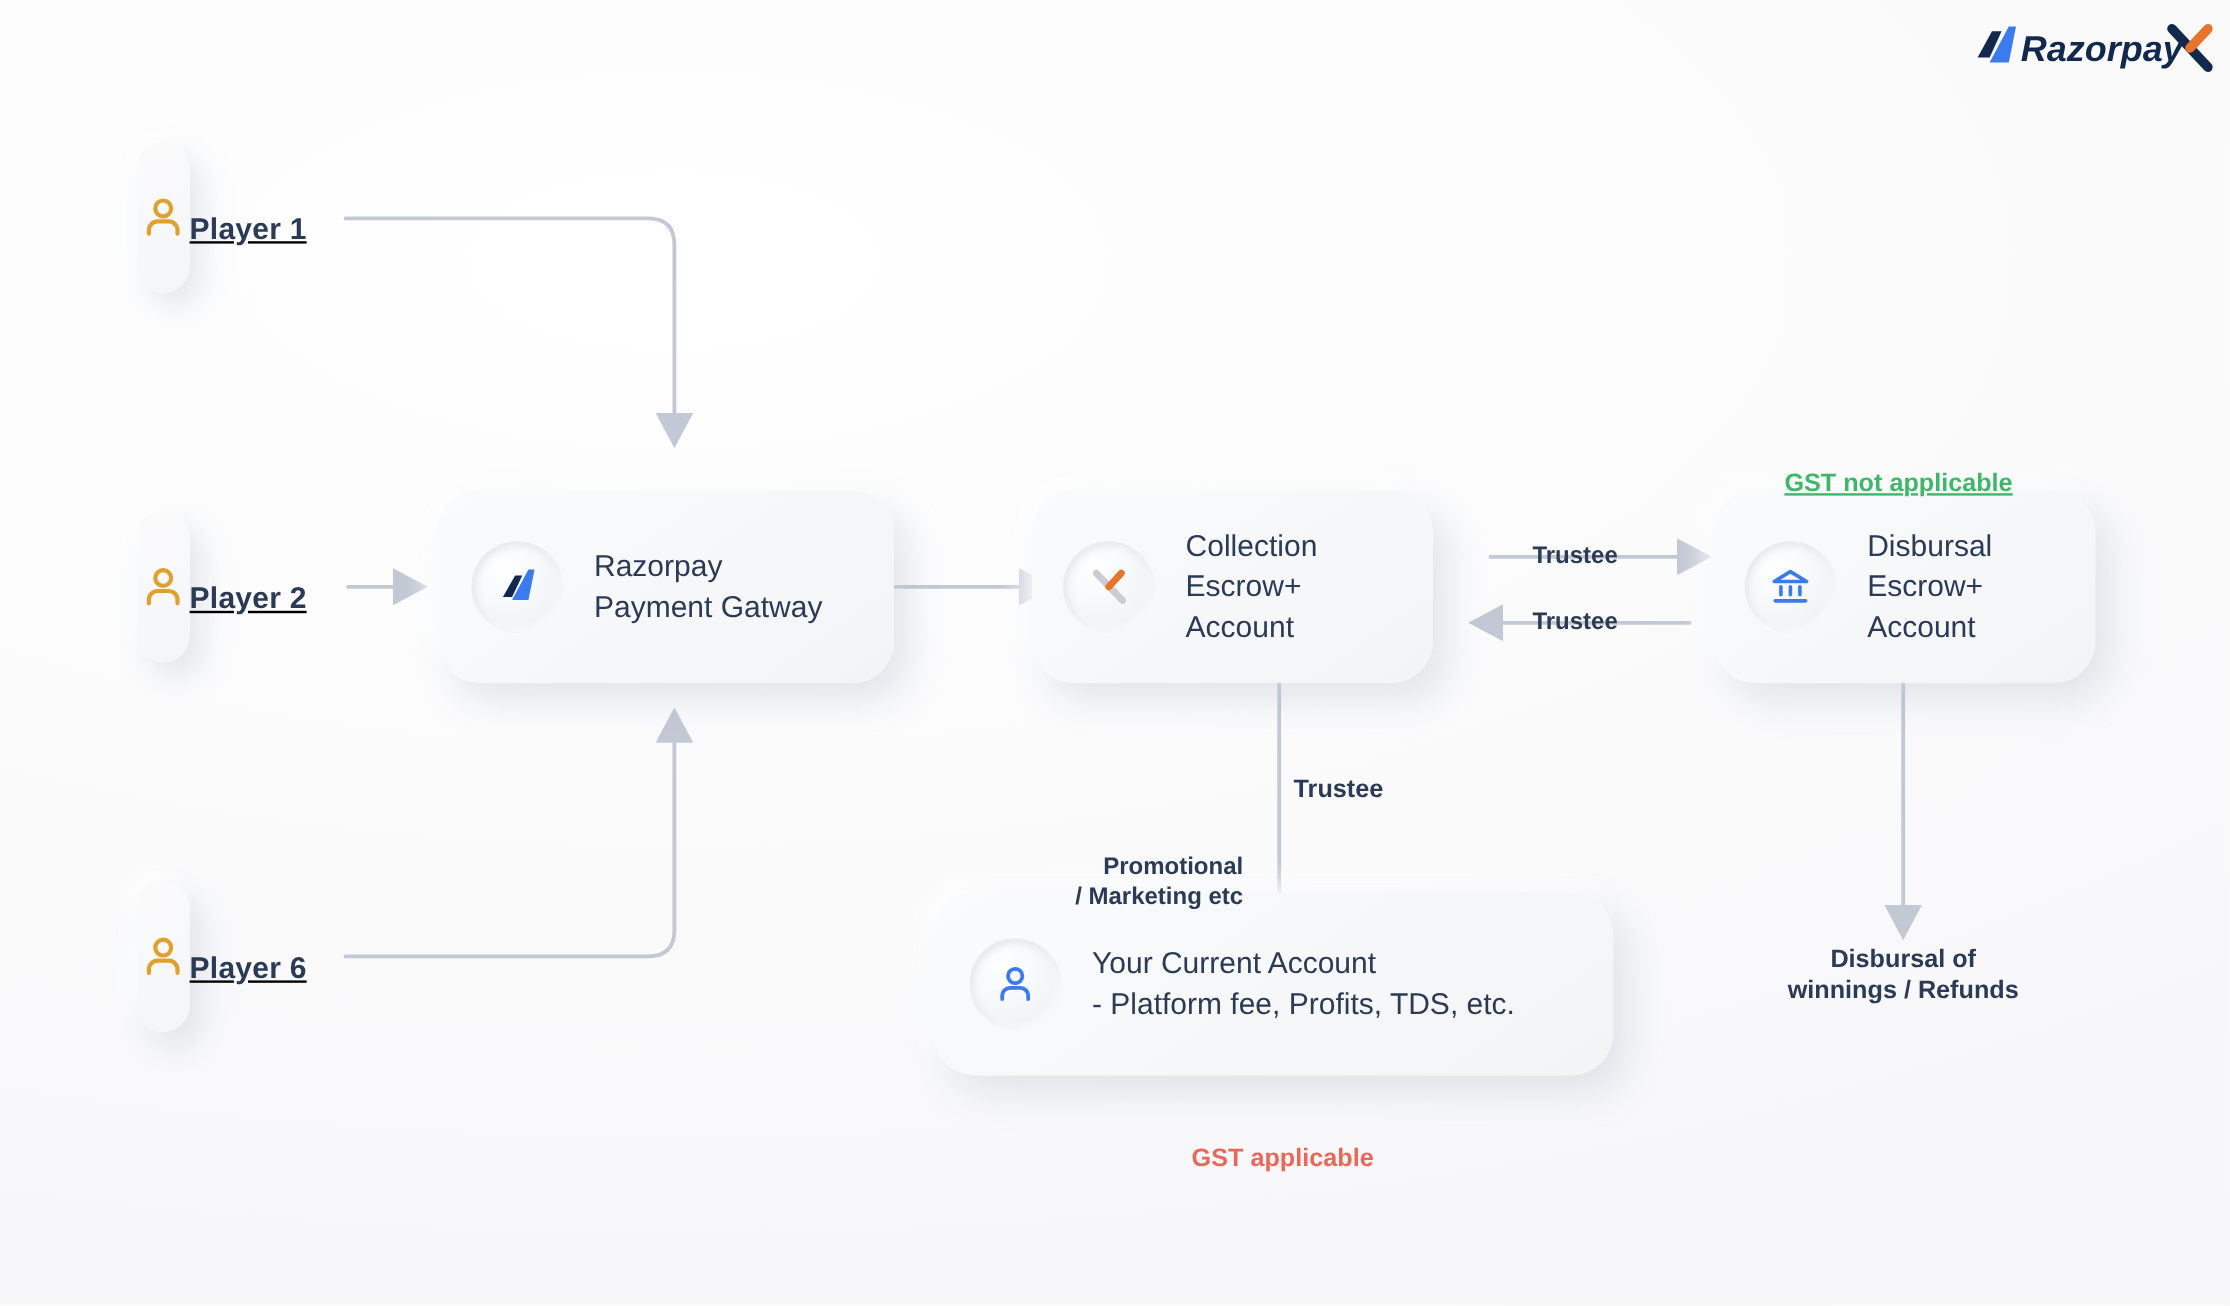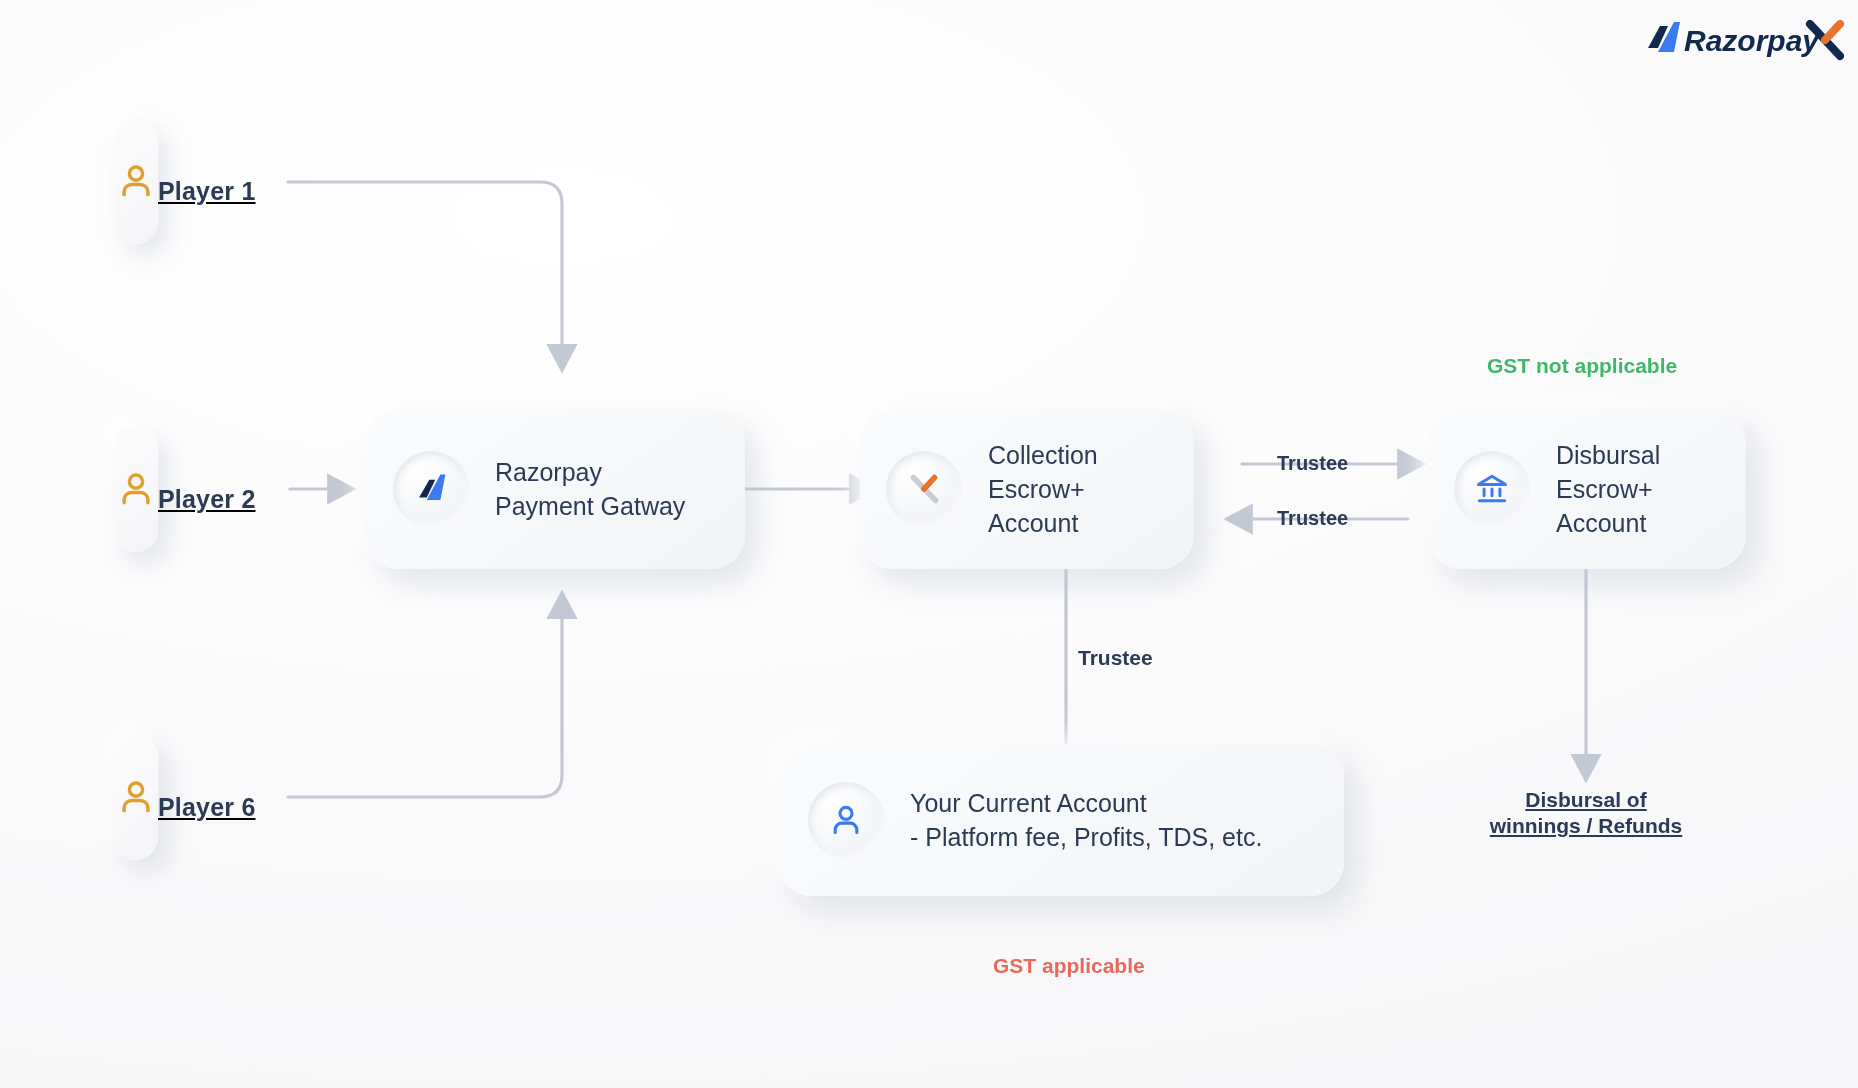--- a/index.html
+++ b/index.html
@@ -104,21 +104,21 @@
     position: absolute;
     font-size: 20px;
     font-weight: bold;
     color: #2b3a55;
     white-space: pre-line;
     line-height: 1.25;
   }
   .flabel.green { color: #3eb868; font-size: 21px; }
   .flabel.red   { color: #e8685a; font-size: 21px; }
   .flabel.plain { font-size: 21px; }
-  .flabel.center { text-align: center; text-decoration: underline; }
+  .flabel.center { text-align: center; }
   .flabel.right  { text-align: right; }
 </style>
 </head>
 <body>
 
 <div id="canvas">
 
   <svg id="wires" viewBox="0 0 1858 1088">
     <defs>
       <marker id="ah" markerWidth="11" markerHeight="11" refX="3.4" refY="5.5" orient="auto" markerUnits="strokeWidth">
@@ -231,21 +231,23 @@
     <div class="card-text">Your Current Account
 - Platform fee, Profits, TDS, etc.</div>
   </div>
 
   <div class="flabel" style="left:1277px; top:451px;">Trustee</div>
 
   <div class="flabel" style="left:1277px; top:506px;">Trustee</div>
 
   <div class="flabel plain" style="left:1078px; top:645px;">Trustee</div>
 
+  <div class="flabel right" style="left:846px; top:710px; width:190px;">Promotional
+/ Marketing etc</div>
 
   <div class="flabel center" style="left:1452px; top:787px; width:268px; font-size:21px;">Disbursal of
 winnings / Refunds</div>
 
-  <div class="flabel green" style="left:1487px; top:353px;">GST not applicable</div>
+  <div class="flabel green" style="left:1487px; top:390px;text-decoration:underline;">GST not applicable</div>
 
   <div class="flabel red" style="left:993px; top:953px;">GST applicable</div>
 
 </div>
 
 </body></html>

